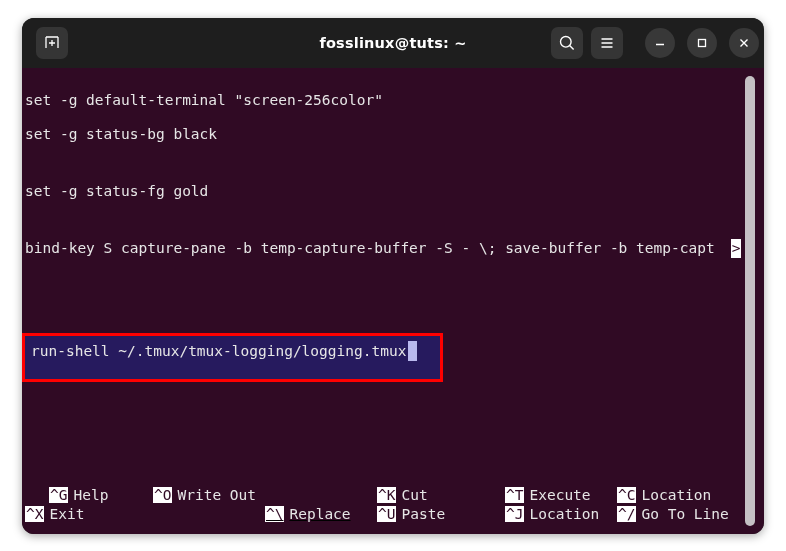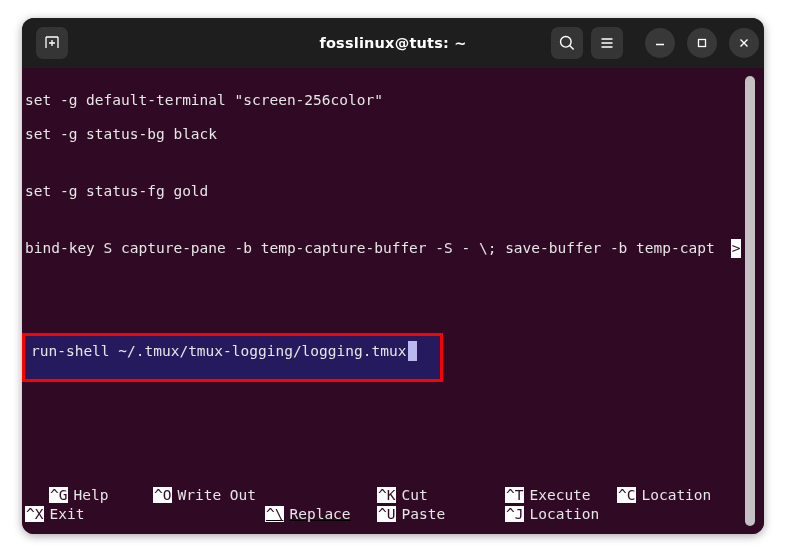--- a/index.html
+++ b/index.html
@@ -279,20 +279,21 @@
           <div class="sc-item" style="left: 131px;"><span class="sc-key">^O</span><span class="sc-label">Write Out</span></div>
           <div class="sc-item" style="left: 355px;"><span class="sc-key">^K</span><span class="sc-label">Cut</span></div>
           <div class="sc-item" style="left: 483px;"><span class="sc-key">^T</span><span class="sc-label">Execute</span></div>
           <div class="sc-item" style="left: 595px;"><span class="sc-key">^C</span><span class="sc-label">Location</span></div>
         </div>
       <div class="sc-row" id="sc-row-2" style="top:19px;">
           <div class="sc-item" style="left: 3px;"><span class="sc-key">^X</span><span class="sc-label">Exit</span></div>
           <div class="sc-item" style="left: 243px; text-decoration: underline;"><span class="sc-key">^\</span><span class="sc-label">Replace</span></div>
           <div class="sc-item" style="left: 355px;"><span class="sc-key">^U</span><span class="sc-label">Paste</span></div>
           <div class="sc-item" style="left: 483px;"><span class="sc-key">^J</span><span class="sc-label">Location</span></div>
+          <div class="sc-item" style="left: 595px;"><span class="sc-key">^/</span><span class="sc-label">Go To Line</span></div>
         </div>
     </div>
 
     <div id="scrollbar-track">
       <div id="scrollbar-thumb"></div>
     </div>
   </div>
 </div>
 
 </body></html>

